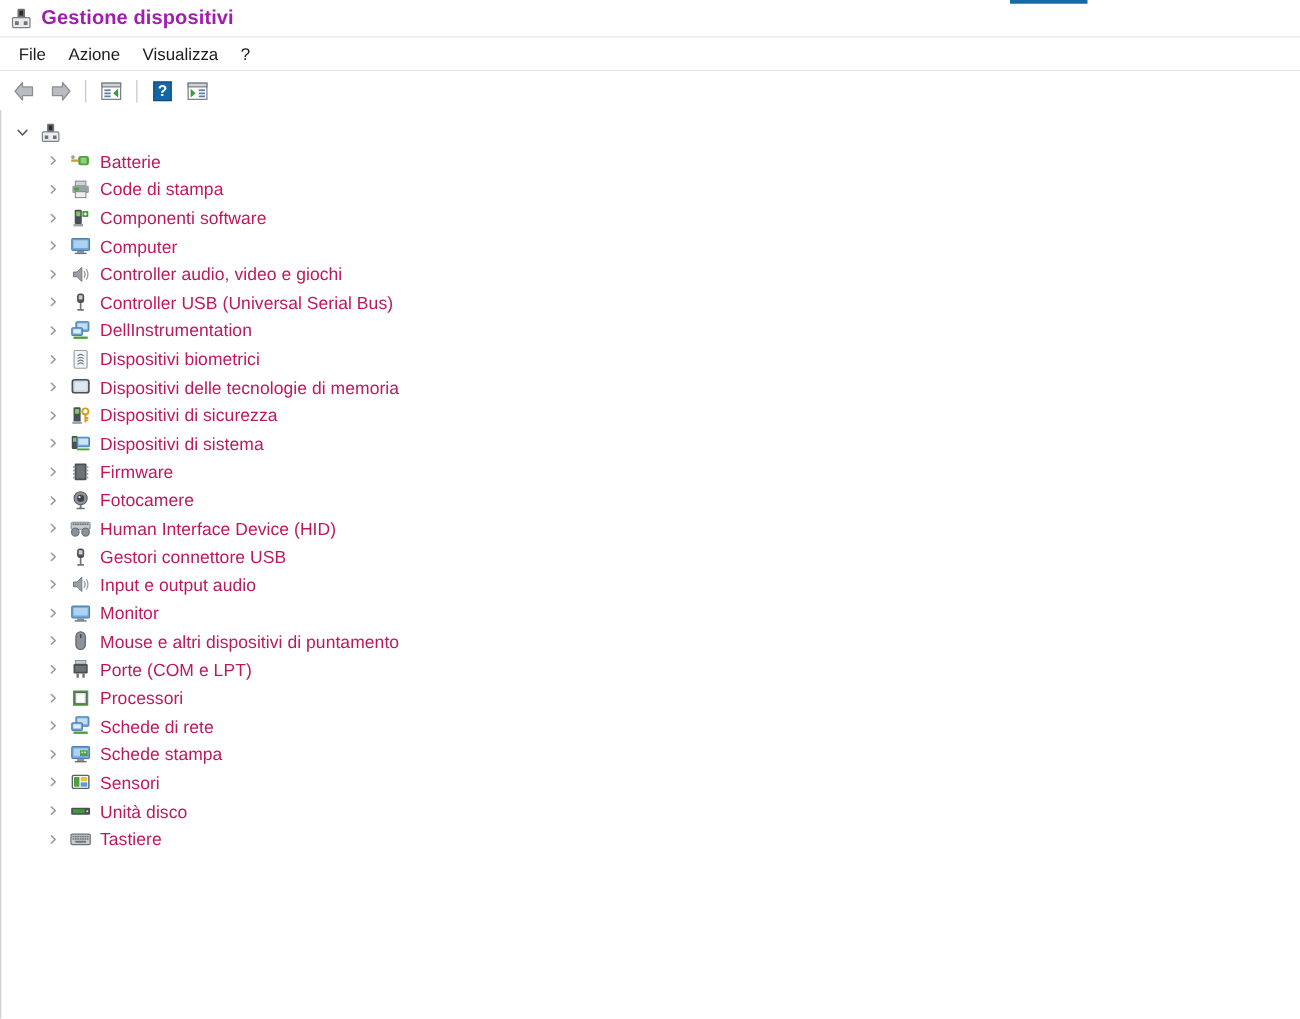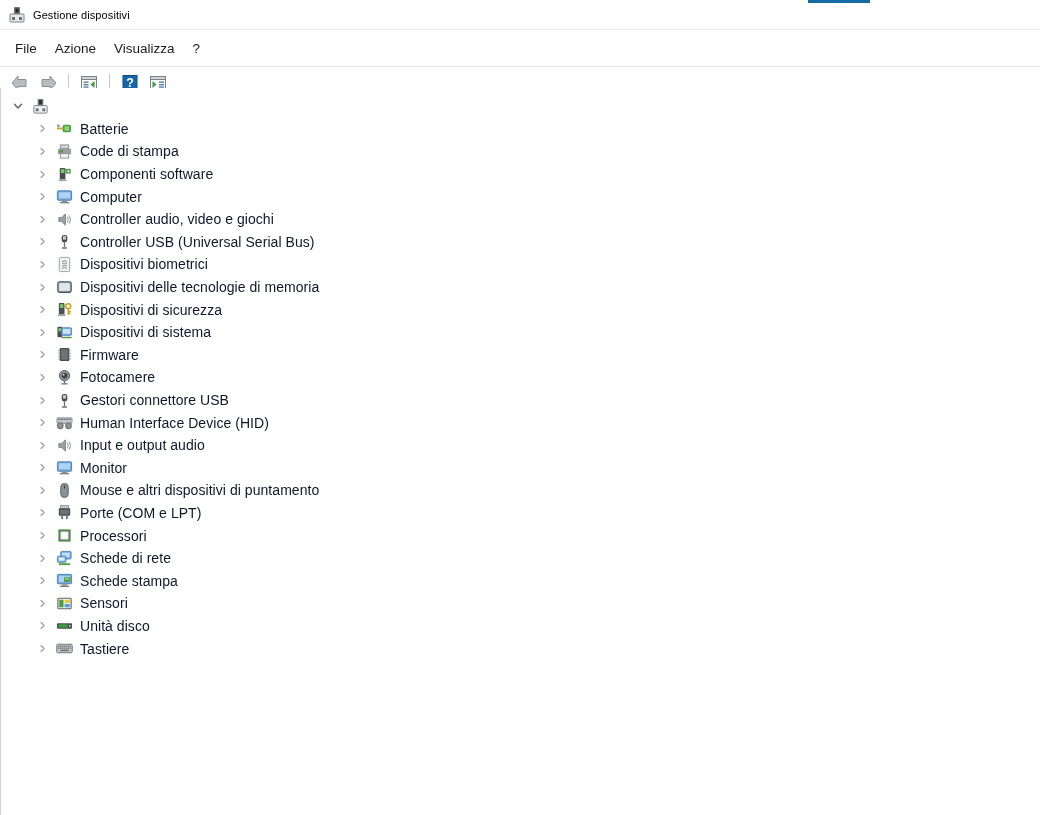--- a/index.html
+++ b/index.html
@@ -36,28 +36,29 @@
     box-sizing: border-box;
   }
   .title-icon {
     width: 18px;
     height: 18px;
     margin-right: 7px;
     flex: 0 0 auto;
     display: block;
   }
   .title-text {
-    font-size: 11px;
-    color: #000000;
+    font-size: 16px;
+    color: #a21caf;
     letter-spacing: 0.1px;
+    font-weight: bold;
   }
 
   
   .menubar {
-    height: 38px;
+    height: 28px;
     background: #ffffff;
     border-top: 1px solid #e8e8e8;
     border-bottom: 1px solid #e3e3e3;
     display: flex;
     align-items: center;
     padding-left: 6px;
     box-sizing: border-box;
   }
   .menu-item {
     font-size: 13.5px;
@@ -125,21 +126,21 @@
   }
   .row-root .chevron { color: #5a5a5a; }
   .node-icon {
     width: 17px;
     height: 17px;
     flex: 0 0 auto;
     display: block;
   }
   .row-label {
     font-size: 14px;
-    color: #0f172a;
+    color: #be185d;
     margin-left: 7px;
     letter-spacing: 0.05px;
   }
   
   .row-root { padding-left: 9px; }
   .row-root .node-icon { margin-left: 6px; }
   .row-child { padding-left: 33px; }
   .row-child .node-icon { margin-left: 6px; }
 </style>
 </head>
@@ -319,20 +320,35 @@
       </span>
       <svg class="node-icon" viewBox="0 0 18 18">
         <rect x="6" y="2" width="6" height="8" rx="2.5" fill="#4a4f54"></rect>
         <rect x="7.4" y="3.4" width="3.2" height="3.6" fill="#c9ccd0"></rect>
         <rect x="8.3" y="10" width="1.4" height="5" fill="#6d7275"></rect>
         <rect x="6.2" y="15" width="5.6" height="1.6" rx="0.5" fill="#6d7275"></rect>
       </svg>
       <span class="row-label">Controller USB (Universal Serial Bus)</span>
     </div>
 
+    <div class="tree-row row-child">
+      <span class="chevron">
+        <svg width="9" height="9" viewBox="0 0 9 9">
+            <path d="M3 1.5 L6.2 4.5 L3 7.5" fill="none" stroke="currentColor" stroke-width="1.1" stroke-linecap="round" stroke-linejoin="round"></path>
+          </svg>
+      </span>
+      <svg class="node-icon" viewBox="0 0 18 18">
+        <rect x="5" y="1.5" width="11" height="8" rx="1" fill="#6fa8dc" stroke="#4a7fb5" stroke-width="0.9"></rect>
+        <rect x="6.3" y="2.8" width="8.4" height="5" fill="#c5ddf3"></rect>
+        <rect x="1.5" y="6.5" width="9" height="6.5" rx="1" fill="#6fa8dc" stroke="#4a7fb5" stroke-width="0.9"></rect>
+        <rect x="2.8" y="7.8" width="6.4" height="3.6" fill="#e0ecf8"></rect>
+        <rect x="3" y="14" width="12" height="2" fill="#4f9e3f"></rect>
+      </svg>
+      <span class="row-label">DellInstrumentation</span>
+    </div>
 
     <div class="tree-row row-child">
       <span class="chevron">
         <svg width="9" height="9" viewBox="0 0 9 9">
             <path d="M3 1.5 L6.2 4.5 L3 7.5" fill="none" stroke="currentColor" stroke-width="1.1" stroke-linecap="round" stroke-linejoin="round"></path>
           </svg>
       </span>
       <svg class="node-icon" viewBox="0 0 18 18">
         <rect x="3.5" y="1.5" width="11" height="15" rx="1" fill="#f2f3f4" stroke="#9aa0a6" stroke-width="1"></rect>
         <path d="M6.5 6 Q9 3.6 11.5 6" fill="none" stroke="#6d7275" stroke-width="0.9"></path>
@@ -426,47 +442,47 @@
       <span class="row-label">Fotocamere</span>
     </div>
 
     <div class="tree-row row-child">
       <span class="chevron">
         <svg width="9" height="9" viewBox="0 0 9 9">
             <path d="M3 1.5 L6.2 4.5 L3 7.5" fill="none" stroke="currentColor" stroke-width="1.1" stroke-linecap="round" stroke-linejoin="round"></path>
           </svg>
       </span>
       <svg class="node-icon" viewBox="0 0 18 18">
-        <rect x="6" y="2" width="6" height="8" rx="2.5" fill="#4a4f54"></rect>
-        <rect x="7.4" y="3.4" width="3.2" height="3.6" fill="#c9ccd0"></rect>
-        <rect x="8.3" y="10" width="1.4" height="5" fill="#6d7275"></rect>
-        <rect x="6.2" y="15" width="5.6" height="1.6" rx="0.5" fill="#6d7275"></rect>
-      </svg>
-      <span class="row-label">Gestori connettore USB</span>
-    </div>
-
-    <div class="tree-row row-child">
-      <span class="chevron">
-        <svg width="9" height="9" viewBox="0 0 9 9">
-            <path d="M3 1.5 L6.2 4.5 L3 7.5" fill="none" stroke="currentColor" stroke-width="1.1" stroke-linecap="round" stroke-linejoin="round"></path>
-          </svg>
-      </span>
-      <svg class="node-icon" viewBox="0 0 18 18">
         <rect x="1" y="4" width="16" height="6" rx="1" fill="#c4c9ce" stroke="#7d8186" stroke-width="0.8"></rect>
         <rect x="2.2" y="5" width="1.5" height="1.4" fill="#6d7275"></rect>
         <rect x="4.2" y="5" width="1.5" height="1.4" fill="#6d7275"></rect>
         <rect x="6.2" y="5" width="1.5" height="1.4" fill="#6d7275"></rect>
         <rect x="8.2" y="5" width="1.5" height="1.4" fill="#6d7275"></rect>
         <rect x="10.2" y="5" width="1.5" height="1.4" fill="#6d7275"></rect>
         <rect x="12.2" y="5" width="1.5" height="1.4" fill="#6d7275"></rect>
         <rect x="14.2" y="5" width="1.5" height="1.4" fill="#6d7275"></rect>
         <ellipse cx="4.5" cy="12.4" rx="3.2" ry="3.4" fill="#8b9299" stroke="#5c6166" stroke-width="0.8"></ellipse>
         <ellipse cx="13.2" cy="12.4" rx="3.2" ry="3.4" fill="#8b9299" stroke="#5c6166" stroke-width="0.8"></ellipse>
       </svg>
       <span class="row-label">Human Interface Device (HID)</span>
+    </div>
+
+    <div class="tree-row row-child">
+      <span class="chevron">
+        <svg width="9" height="9" viewBox="0 0 9 9">
+            <path d="M3 1.5 L6.2 4.5 L3 7.5" fill="none" stroke="currentColor" stroke-width="1.1" stroke-linecap="round" stroke-linejoin="round"></path>
+          </svg>
+      </span>
+      <svg class="node-icon" viewBox="0 0 18 18">
+        <rect x="6" y="2" width="6" height="8" rx="2.5" fill="#4a4f54"></rect>
+        <rect x="7.4" y="3.4" width="3.2" height="3.6" fill="#c9ccd0"></rect>
+        <rect x="8.3" y="10" width="1.4" height="5" fill="#6d7275"></rect>
+        <rect x="6.2" y="15" width="5.6" height="1.6" rx="0.5" fill="#6d7275"></rect>
+      </svg>
+      <span class="row-label">Gestori connettore USB</span>
     </div>
 
     <div class="tree-row row-child">
       <span class="chevron">
         <svg width="9" height="9" viewBox="0 0 9 9">
             <path d="M3 1.5 L6.2 4.5 L3 7.5" fill="none" stroke="currentColor" stroke-width="1.1" stroke-linecap="round" stroke-linejoin="round"></path>
           </svg>
       </span>
       <svg class="node-icon" viewBox="0 0 18 18">
         <path d="M3 7 L6 7 L10 3 L10 15 L6 11 L3 11 Z" fill="#9aa0a6" stroke="#6d7275" stroke-width="0.8" stroke-linejoin="round"></path>

